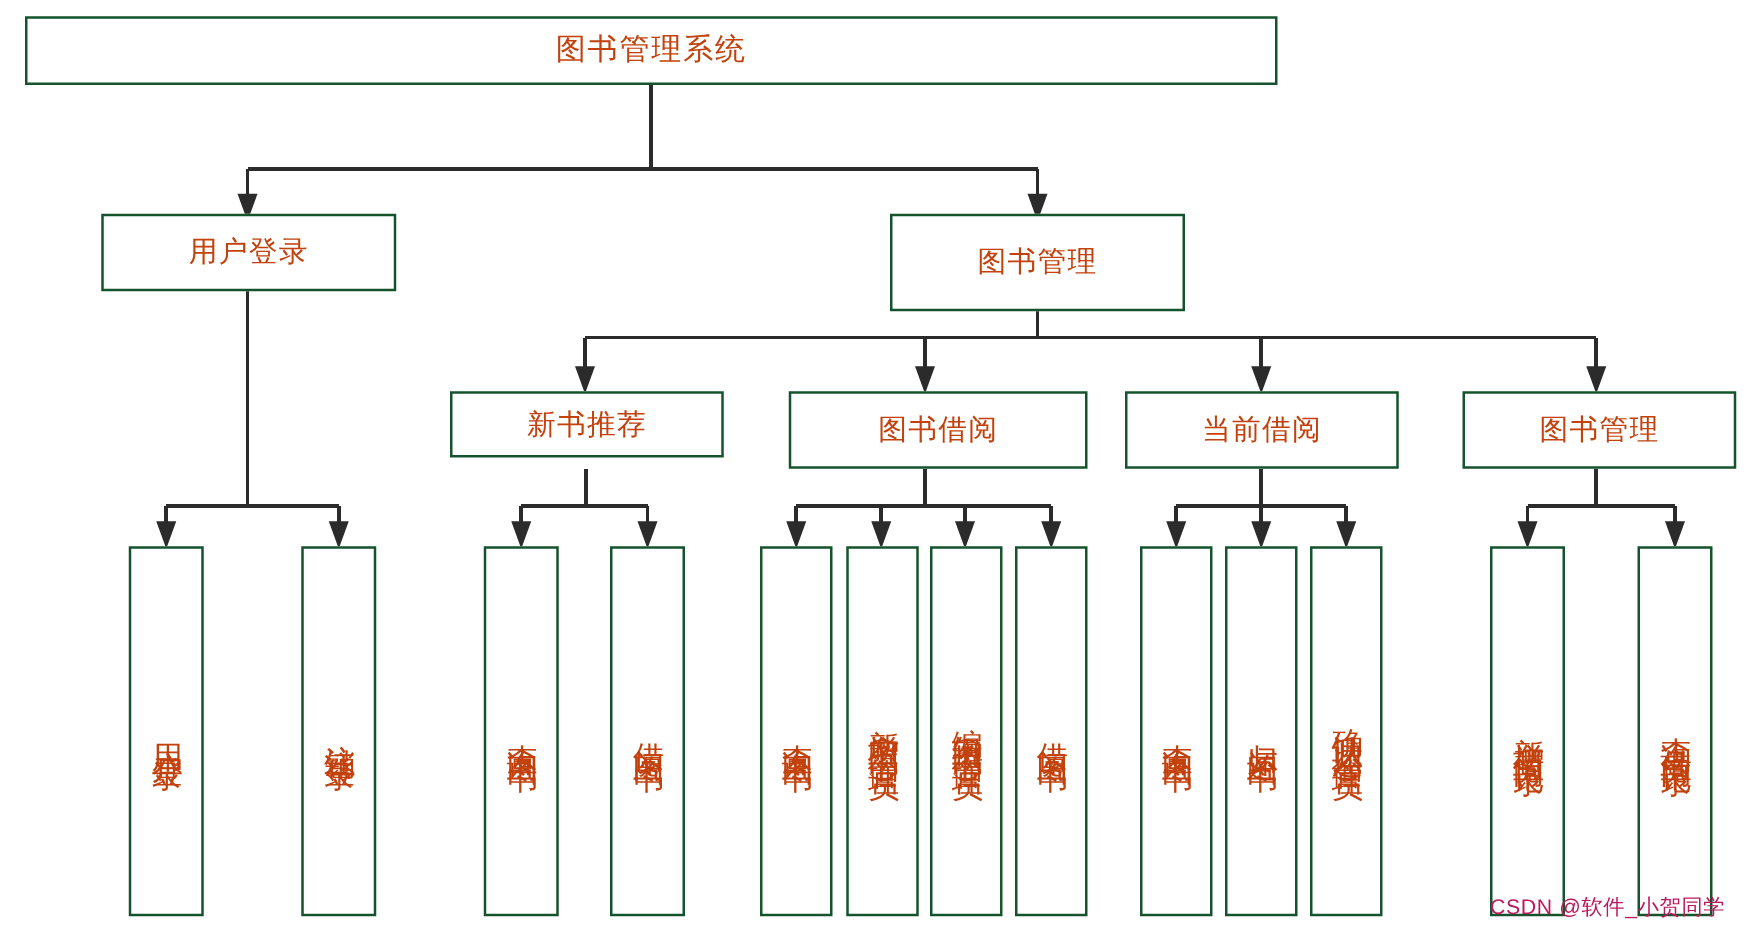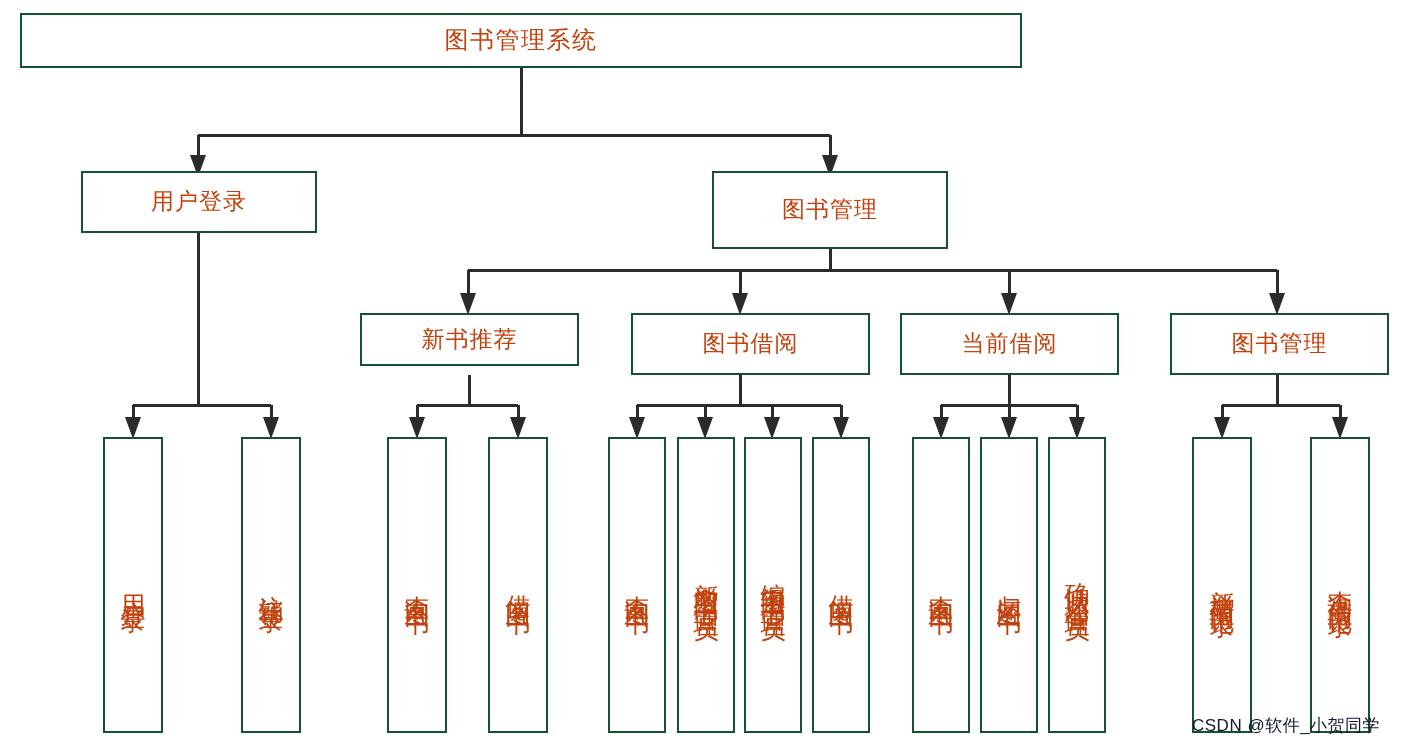--- a/index.html
+++ b/index.html
@@ -61,21 +61,21 @@
     writing-mode: vertical-rl;
     text-orientation: upright;
     font-size: 25px;
     line-height: 1.15;
     letter-spacing: 5px;
     white-space: normal;
     max-height: 100%;
   }
   .watermark {
     position: absolute;
-    color: #0f172a;
+    color: #be185d;
     font-size: 17px;
     letter-spacing: 0.5px;
     white-space: nowrap;
     z-index: 3;
     font-family: "Liberation Sans", "DejaVu Sans", sans-serif;
   }
 </style>
 </head>
 <body>
 

